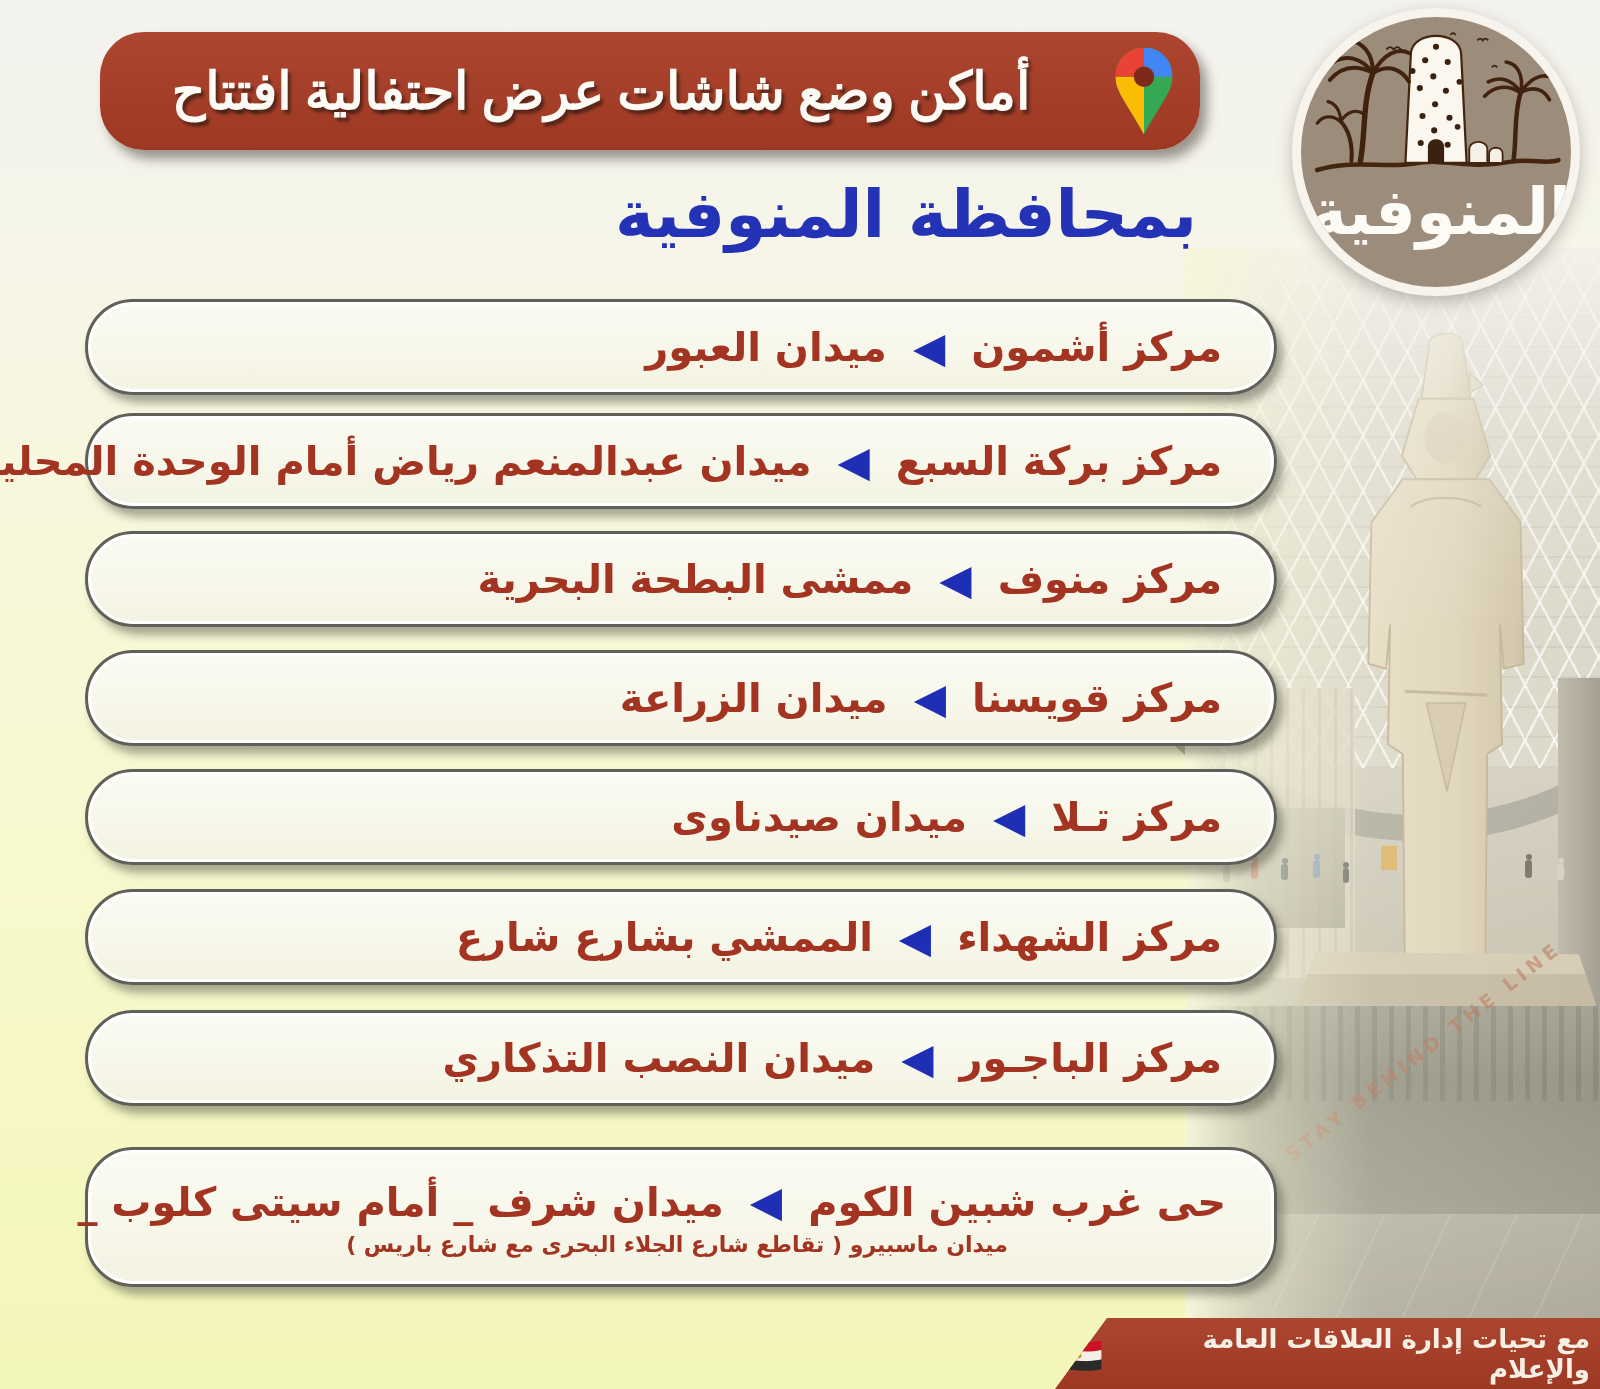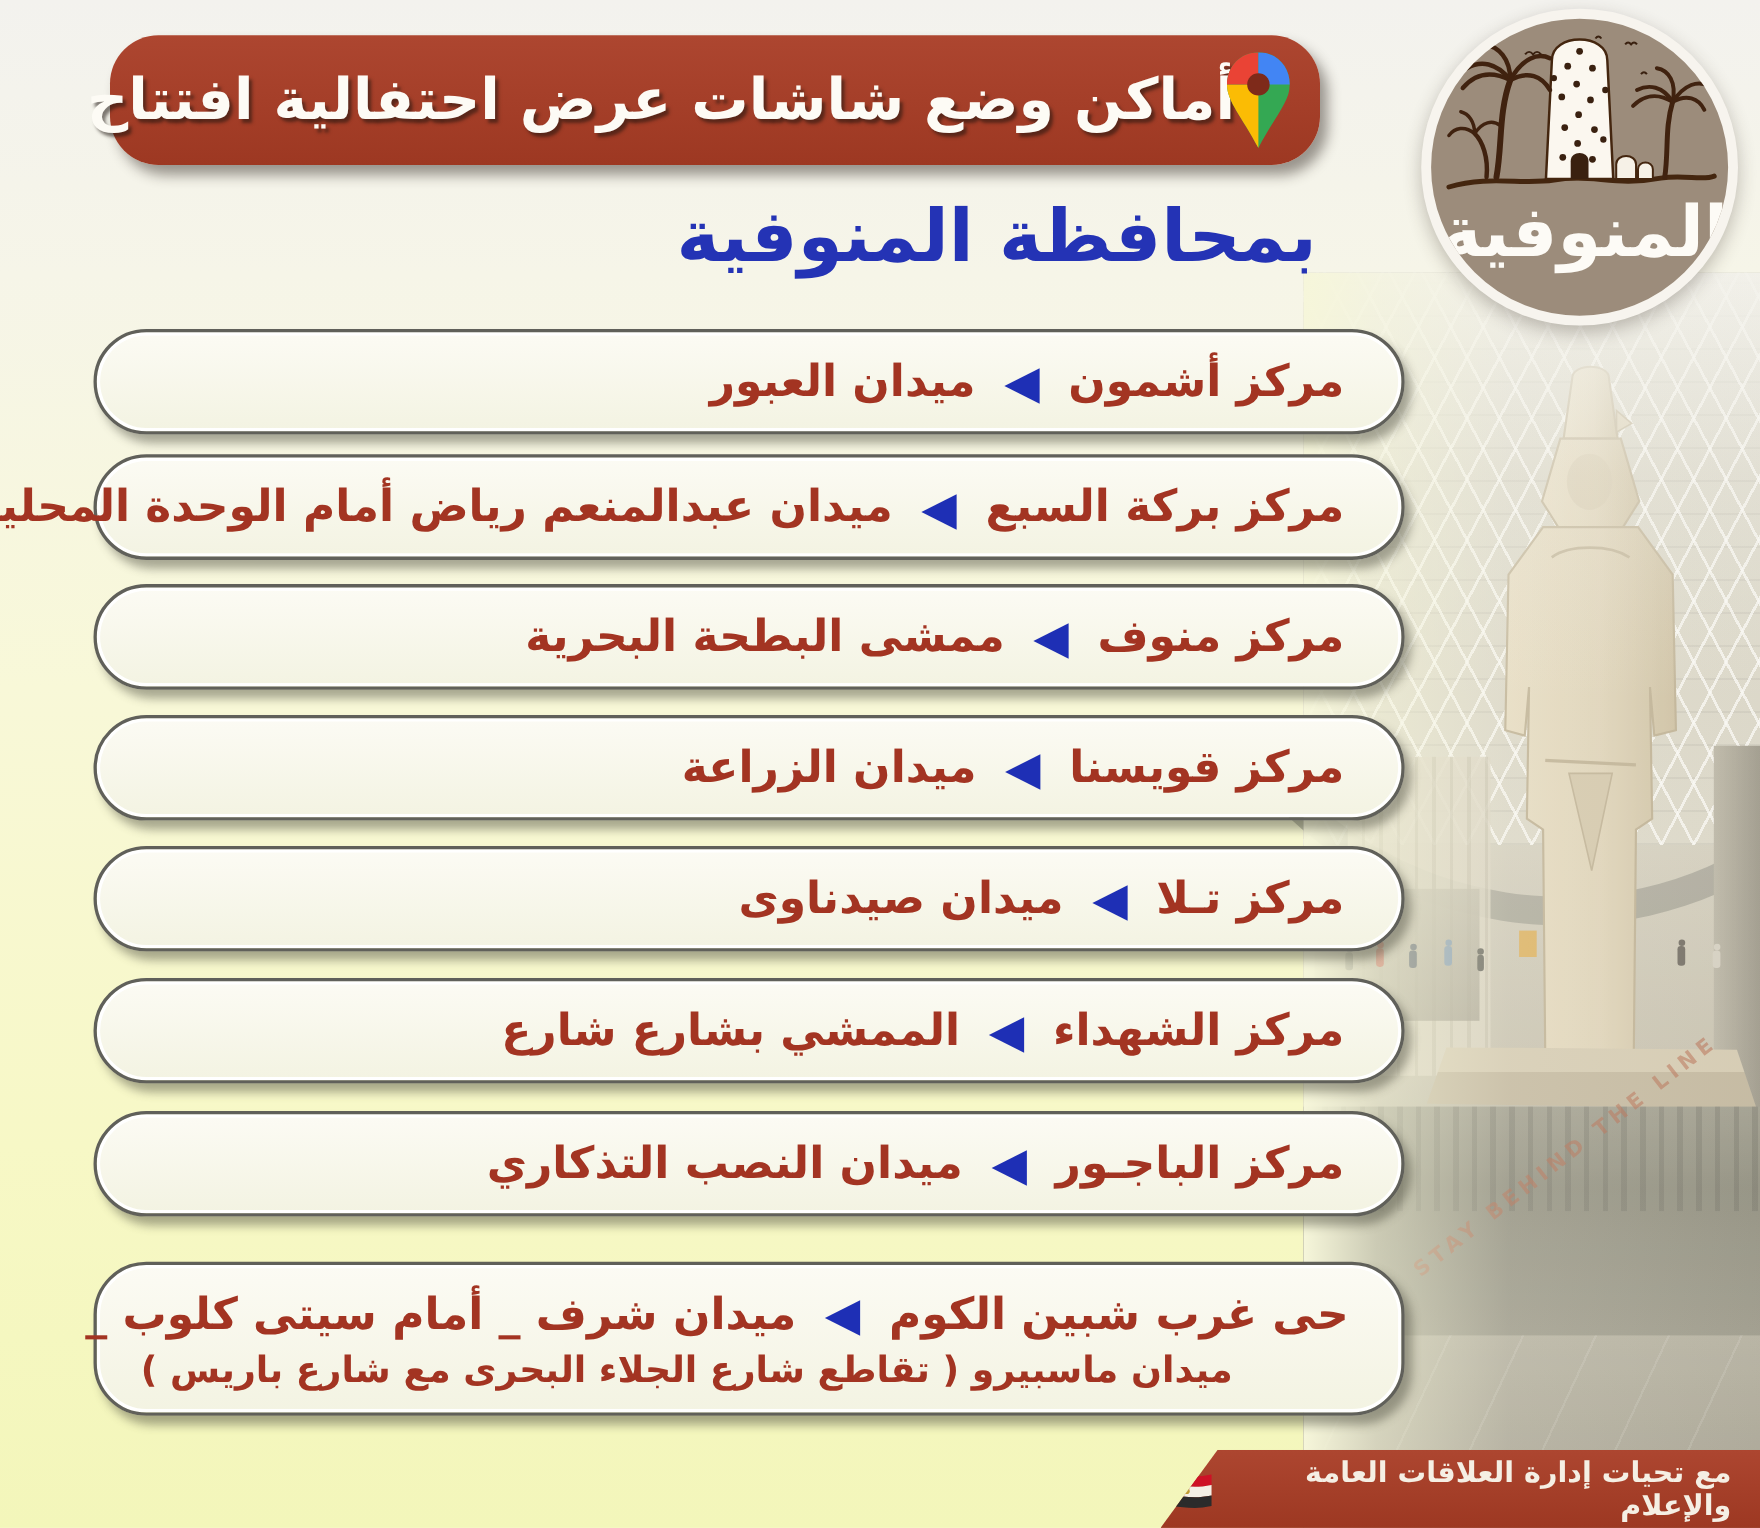--- a/index.html
+++ b/index.html
@@ -46,21 +46,21 @@
     background:
       linear-gradient(90deg,#f6f6da 0%,rgba(246,246,218,.55) 16%,rgba(246,244,226,.16) 45%,rgba(246,244,226,.04) 100%),
       linear-gradient(180deg,rgba(243,242,236,.95) 0%,rgba(243,242,236,.30) 16%,rgba(243,242,236,0) 34%),
       rgba(238,234,216,.22);}
 
   
   .banner{position:absolute;left:100px;top:32px;width:1100px;height:118px;z-index:10;
     background:linear-gradient(180deg,#ad4630,#9d3822);border-radius:44px;
     box-shadow:7px 9px 12px rgba(40,30,25,.45);
     display:flex;align-items:center;justify-content:center;direction:rtl;
-    padding:0 128px 0 30px;box-sizing:border-box;}
+    padding:0 128px 0 30px;box-sizing:border-box;font-family:Liberation Serif, serif;}
   .banner-text{color:#fdfbf5;font-weight:bold;font-size:52px;white-space:nowrap;
     text-shadow:3px 4px 3px rgba(30,20,15,.55);}
   .pin-svg{position:absolute;left:auto;right:22px;top:14px;width:68px;height:90px;}
 
   
   .logo{position:absolute;left:1292px;top:8px;width:288px;height:288px;z-index:11;border-radius:50%;
     background:#9c8c7b;border:9px solid #f7f4ee;box-sizing:border-box;
     box-shadow:0 6px 16px rgba(60,50,40,.3);overflow:hidden;}
   .logo svg{position:absolute;inset:0;width:100%;height:100%;}
   .logo-text{position:absolute;left:0;right:0;top:158px;
@@ -77,28 +77,28 @@
     background:linear-gradient(180deg,#fcfbf4,#f3f3e2);
     border:3px solid #60605a;border-radius:48px;
     box-shadow:6px 8px 9px rgba(70,70,58,.45),inset 0 0 0 3px #ffffff;
     display:flex;align-items:center;direction:rtl;
     padding:0 52px 0 30px;
     color:#a33422;font-weight:bold;font-size:40px;white-space:nowrap;}
   .arrow{color:#1e2fb5;font-size:42px;margin:0 26px;flex:0 0 auto;}
   .row-last{height:140px;flex-direction:column;align-items:stretch;justify-content:center;
     padding:0 48px 0 26px;white-space:normal;}
   .row-last .line1{display:flex;align-items:center;white-space:nowrap;}
-  .row-last .line2{font-size:33px;direction:rtl;text-align:left;padding:6px 0 0 14px;white-space:nowrap;}
+  .row-last .line2{font-size:22px;direction:rtl;text-align:center;padding:6px 0 0 14px;white-space:nowrap;}
 
   
   .footer{position:absolute;right:0;bottom:0;width:545px;height:71px;z-index:12;
     background:linear-gradient(180deg,#ad4630,#9d3822);
     clip-path:polygon(52px 0,100% 0,100% 100%,0 100%);
     display:flex;direction:rtl;align-items:center;justify-content:center;gap:28px;
-    color:#f5efe4;font-size:26px;font-weight:bold;padding-right:26px;box-sizing:border-box;}
+    color:#f5efe4;font-size:26px;font-weight:bold;padding-right:10px;box-sizing:border-box;}
   .flag-svg{width:48px;height:36px;flex:0 0 auto;}
 </style>
 </head>
 <body>
 
 <div class="canvas">
 
   <div class="photo">
     <div class="diagrid"></div>
     <div class="ceiling-band"></div>

